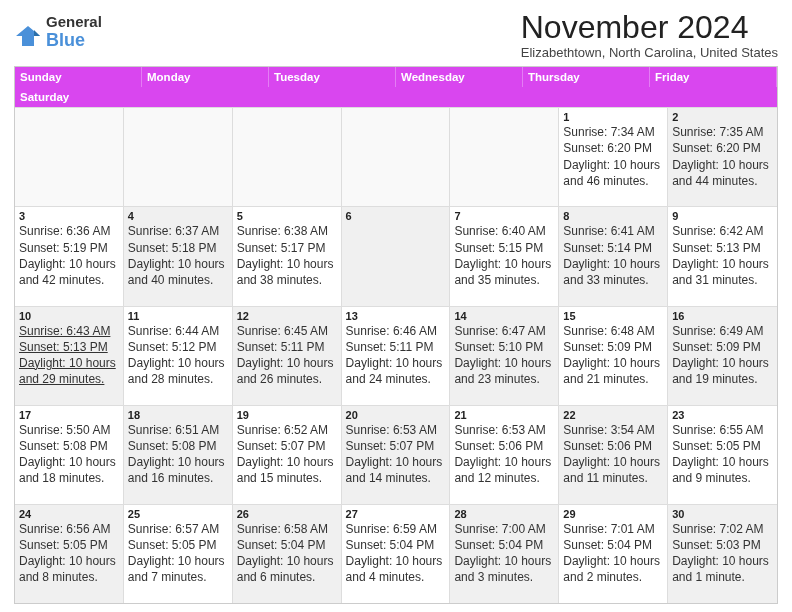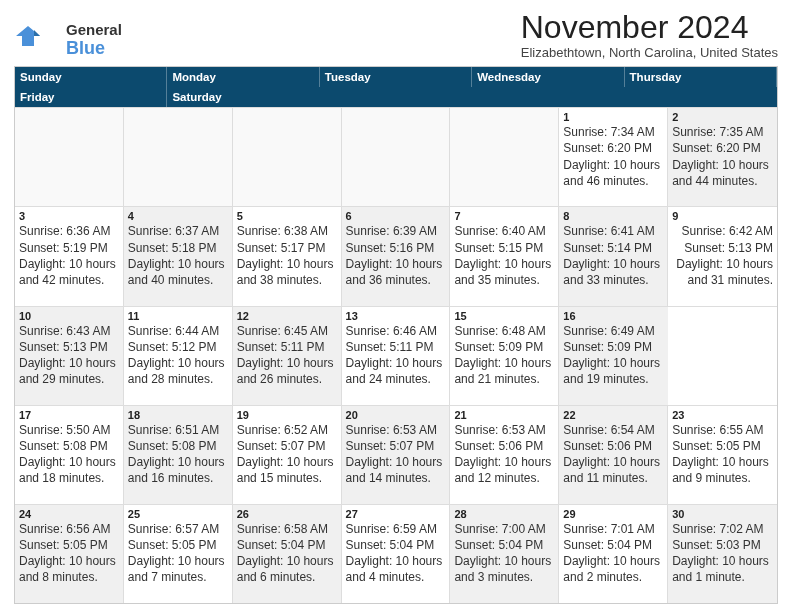--- a/index.html
+++ b/index.html
@@ -18,23 +18,22 @@
       padding: 10px 14px 8px 14px;
     }
     .header {
       display: flex;
       align-items: flex-start;
       justify-content: space-between;
       margin-bottom: 6px;
     }
     .logo {
       display: flex;
-      align-items: flex-start;
-      margin-top: 12px;
-      gap: 20px;
+      align-items: flex-end;
+      margin-top: 4px;
     }
     .logo-text {
       display: flex;
       flex-direction: column;
       line-height: 1.1;
     }
     .logo-general {
       font-size: 15px;
       font-weight: bold;
       color: #333;
@@ -63,22 +62,22 @@
       color: #444;
     }
     .calendar {
       flex: 1;
       display: flex;
       flex-direction: column;
       border: 1px solid #ccc;
     }
     .cal-header-row {
       display: grid;
-      grid-template-columns: repeat(5, 1fr);
-      background: #0c4a6e;
+      grid-template-columns: repeat(6, 1fr);
+      background: #d946ef;
     }
     .cal-header-cell {
       color: #fff;
       font-size: 11.5px;
       font-weight: bold;
       padding: 4px 5px;
       text-align: left;
       border-right: 1px solid rgba(255,255,255,0.3);
     }
     .cal-header-cell:last-child { border-right: none; }
@@ -183,47 +182,44 @@
 Daylight: 10 hours and 40 minutes.</div>
           </div>
           <div class="cal-cell">
             <div class="day-num">5</div>
             <div class="day-info" style="white-space: pre-line;">Sunrise: 6:38 AM
 Sunset: 5:17 PM
 Daylight: 10 hours and 38 minutes.</div>
           </div>
           <div class="cal-cell shaded">
             <div class="day-num">6</div>
-            <div class="day-info" style="white-space: pre-line;">Sunrise: 6:39 AM
-Sunset: 5:16 PM
-Daylight: 10 hours and 36 minutes.</div>
           </div>
           <div class="cal-cell">
             <div class="day-num">7</div>
             <div class="day-info" style="white-space: pre-line;">Sunrise: 6:40 AM
 Sunset: 5:15 PM
 Daylight: 10 hours and 35 minutes.</div>
           </div>
           <div class="cal-cell shaded">
             <div class="day-num">8</div>
             <div class="day-info" style="white-space: pre-line;">Sunrise: 6:41 AM
 Sunset: 5:14 PM
 Daylight: 10 hours and 33 minutes.</div>
           </div>
           <div class="cal-cell">
             <div class="day-num">9</div>
-            <div class="day-info" style="white-space: pre-line; text-align: right;">Sunrise: 6:42 AM
+            <div class="day-info" style="white-space: pre-line;">Sunrise: 6:42 AM
 Sunset: 5:13 PM
 Daylight: 10 hours and 31 minutes.</div>
           </div>
         </div>
         <div class="cal-row">
           <div class="cal-cell shaded">
             <div class="day-num">10</div>
-            <div class="day-info" style="white-space: pre-line;">Sunrise: 6:43 AM
+            <div class="day-info" style="white-space: pre-line; text-decoration: underline;">Sunrise: 6:43 AM
 Sunset: 5:13 PM
 Daylight: 10 hours and 29 minutes.</div>
           </div>
           <div class="cal-cell">
             <div class="day-num">11</div>
             <div class="day-info" style="white-space: pre-line;">Sunrise: 6:44 AM
 Sunset: 5:12 PM
 Daylight: 10 hours and 28 minutes.</div>
           </div>
           <div class="cal-cell shaded">
@@ -231,20 +227,26 @@
             <div class="day-info" style="white-space: pre-line;">Sunrise: 6:45 AM
 Sunset: 5:11 PM
 Daylight: 10 hours and 26 minutes.</div>
           </div>
           <div class="cal-cell">
             <div class="day-num">13</div>
             <div class="day-info" style="white-space: pre-line;">Sunrise: 6:46 AM
 Sunset: 5:11 PM
 Daylight: 10 hours and 24 minutes.</div>
           </div>
+          <div class="cal-cell shaded">
+            <div class="day-num">14</div>
+            <div class="day-info" style="white-space: pre-line;">Sunrise: 6:47 AM
+Sunset: 5:10 PM
+Daylight: 10 hours and 23 minutes.</div>
+          </div>
           <div class="cal-cell">
             <div class="day-num">15</div>
             <div class="day-info" style="white-space: pre-line;">Sunrise: 6:48 AM
 Sunset: 5:09 PM
 Daylight: 10 hours and 21 minutes.</div>
           </div>
           <div class="cal-cell shaded">
             <div class="day-num">16</div>
             <div class="day-info" style="white-space: pre-line;">Sunrise: 6:49 AM
 Sunset: 5:09 PM
@@ -277,21 +279,21 @@
 Daylight: 10 hours and 14 minutes.</div>
           </div>
           <div class="cal-cell">
             <div class="day-num">21</div>
             <div class="day-info" style="white-space: pre-line;">Sunrise: 6:53 AM
 Sunset: 5:06 PM
 Daylight: 10 hours and 12 minutes.</div>
           </div>
           <div class="cal-cell shaded">
             <div class="day-num">22</div>
-            <div class="day-info" style="white-space: pre-line;">Sunrise: 6:54 AM
+            <div class="day-info" style="white-space: pre-line;">Sunrise: 3:54 AM
 Sunset: 5:06 PM
 Daylight: 10 hours and 11 minutes.</div>
           </div>
           <div class="cal-cell">
             <div class="day-num">23</div>
             <div class="day-info" style="white-space: pre-line;">Sunrise: 6:55 AM
 Sunset: 5:05 PM
 Daylight: 10 hours and 9 minutes.</div>
           </div>
         </div>

